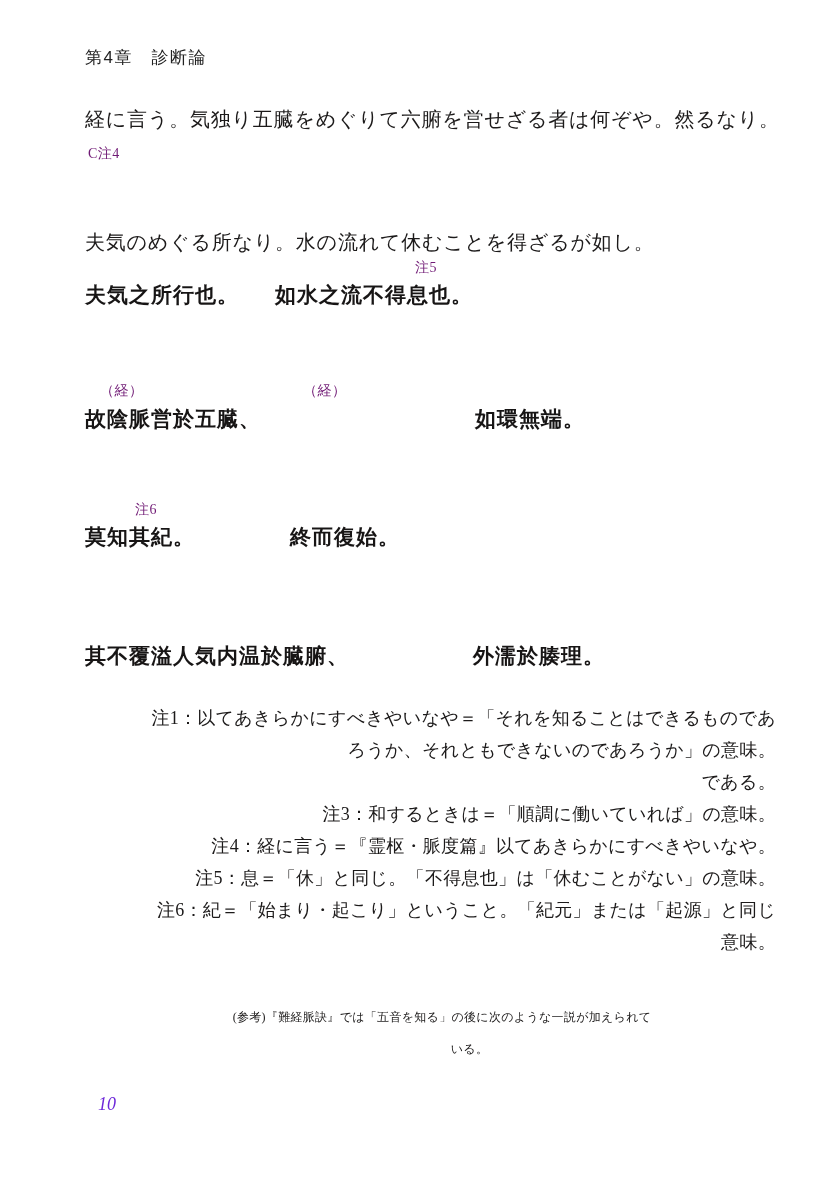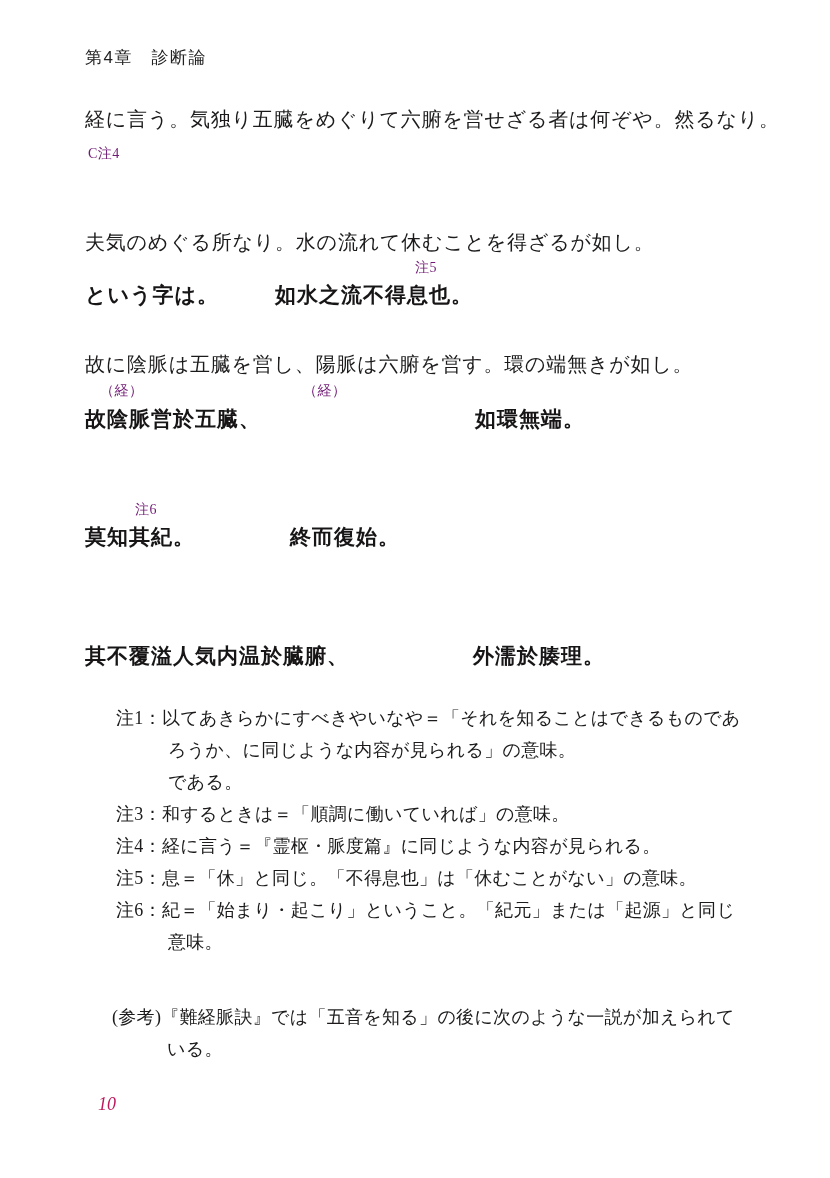--- a/index.html
+++ b/index.html
@@ -27,56 +27,55 @@
   }
   .kanbun{position:absolute;left:85px;right:0;height:26px;}
   .kanbun .kb{
     position:absolute;top:0;
     font-weight:bold;font-size:21px;letter-spacing:1px;white-space:nowrap;color:#171515;
   }
   .notes{
     position:absolute;left:116px;top:702px;width:660px;
     font-size:18px;letter-spacing:0.3px;
   }
-  .notes .note-line{height:32px;line-height:32px;white-space:nowrap;}
+  .notes .note-line{height:32px;line-height:32px;white-space:nowrap;text-align:right;}
   .notes .cont{padding-left:52px;}
   .reference{
     position:absolute;left:112px;top:1001px;width:660px;
-    font-size:18px;letter-spacing:0.3px;
+    font-size:12px;letter-spacing:0.3px;text-align:center;
   }
   .reference .note-line{height:32px;line-height:32px;white-space:nowrap;}
   .reference .cont{padding-left:55px;}
   .pagenum{
     position:absolute;left:98px;top:1094px;
-    font-size:18px;font-style:italic;color:#be185d;
+    font-size:18px;font-style:italic;color:#6d28d9;
     font-family:"Liberation Serif","DejaVu Serif",serif;
   }
 </style>
 </head>
 <body>
 
 <div class="page">
 
   <div class="header">第4章　診断論</div>
 
   <div class="yomi" style="top:106px">経に言う。気独り五臓をめぐりて六腑を営せざる者は何ぞや。然るなり。</div>
   <div class="annrow" style="top:145px">
     <span class="ann" style="left:3px">C注4</span>
   </div>
 
   <div class="yomi" style="top:229px">夫気のめぐる所なり。水の流れて休むことを得ざるが如し。</div>
   <div class="annrow" style="top:259px">
     <span class="ann" style="left:330px">注5</span>
   </div>
   <div class="kanbun" style="top:281px">
-    <span class="kb" style="left:0px">という字は。</span>
+    <span class="kb" style="left:0px">夫気之所行也。</span>
     <span class="kb" style="left:190px">如水之流不得息也。</span>
   </div>
 
-  <div class="yomi" style="top:351px">故に陰脈は五臓を営し、陽脈は六腑を営す。環の端無きが如し。</div>
   <div class="annrow" style="top:382px">
     <span class="ann" style="left:15px">（経）</span>
     <span class="ann" style="left:218px">（経）</span>
   </div>
   <div class="kanbun" style="top:405px">
     <span class="kb" style="left:0px">故陰脈営於五臓、</span>
     <span class="kb" style="left:390px">如環無端。</span>
   </div>
 
   <div class="annrow" style="top:501px">
@@ -87,24 +86,24 @@
     <span class="kb" style="left:205px">終而復始。</span>
   </div>
 
   <div class="kanbun" style="top:642px">
     <span class="kb" style="left:0px">其不覆溢人気内温於臓腑、</span>
     <span class="kb" style="left:388px">外濡於腠理。</span>
   </div>
 
   <div class="notes">
     <div class="note-line">注1：以てあきらかにすべきやいなや＝「それを知ることはできるものであ</div>
-    <div class="note-line cont">ろうか、に同じような内容が見られる」の意味。</div>
+    <div class="note-line cont">ろうか、それともできないのであろうか」の意味。</div>
     <div class="note-line cont">である。</div>
     <div class="note-line">注3：和するときは＝「順調に働いていれば」の意味。</div>
-    <div class="note-line">注4：経に言う＝『霊枢・脈度篇』に同じような内容が見られる。</div>
+    <div class="note-line">注4：経に言う＝『霊枢・脈度篇』以てあきらかにすべきやいなや。</div>
     <div class="note-line">注5：息＝「休」と同じ。「不得息也」は「休むことがない」の意味。</div>
     <div class="note-line">注6：紀＝「始まり・起こり」ということ。「紀元」または「起源」と同じ</div>
     <div class="note-line cont">意味。</div>
   </div>
 
   <div class="reference">
     <div class="note-line">(参考)『難経脈訣』では「五音を知る」の後に次のような一説が加えられて</div>
     <div class="note-line cont">いる。</div>
   </div>
 

